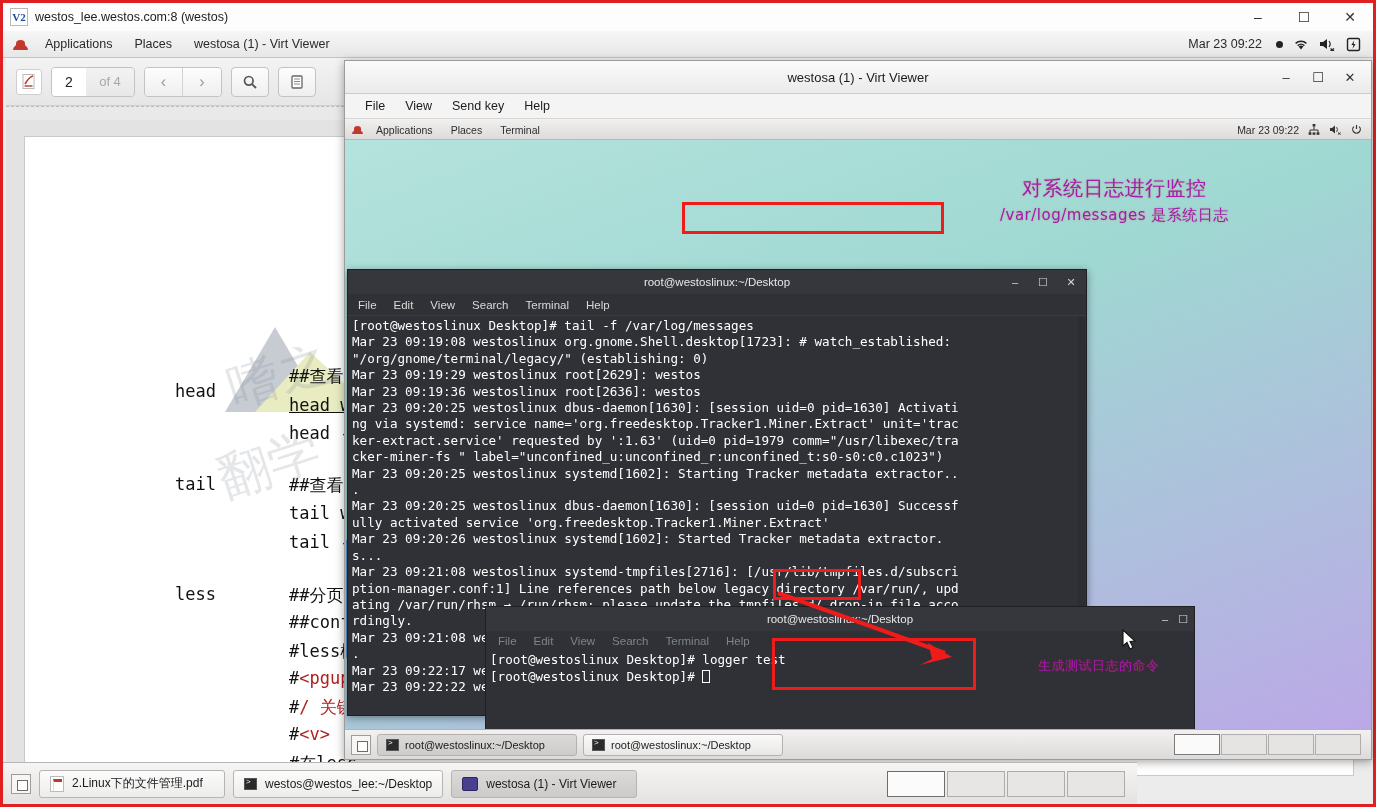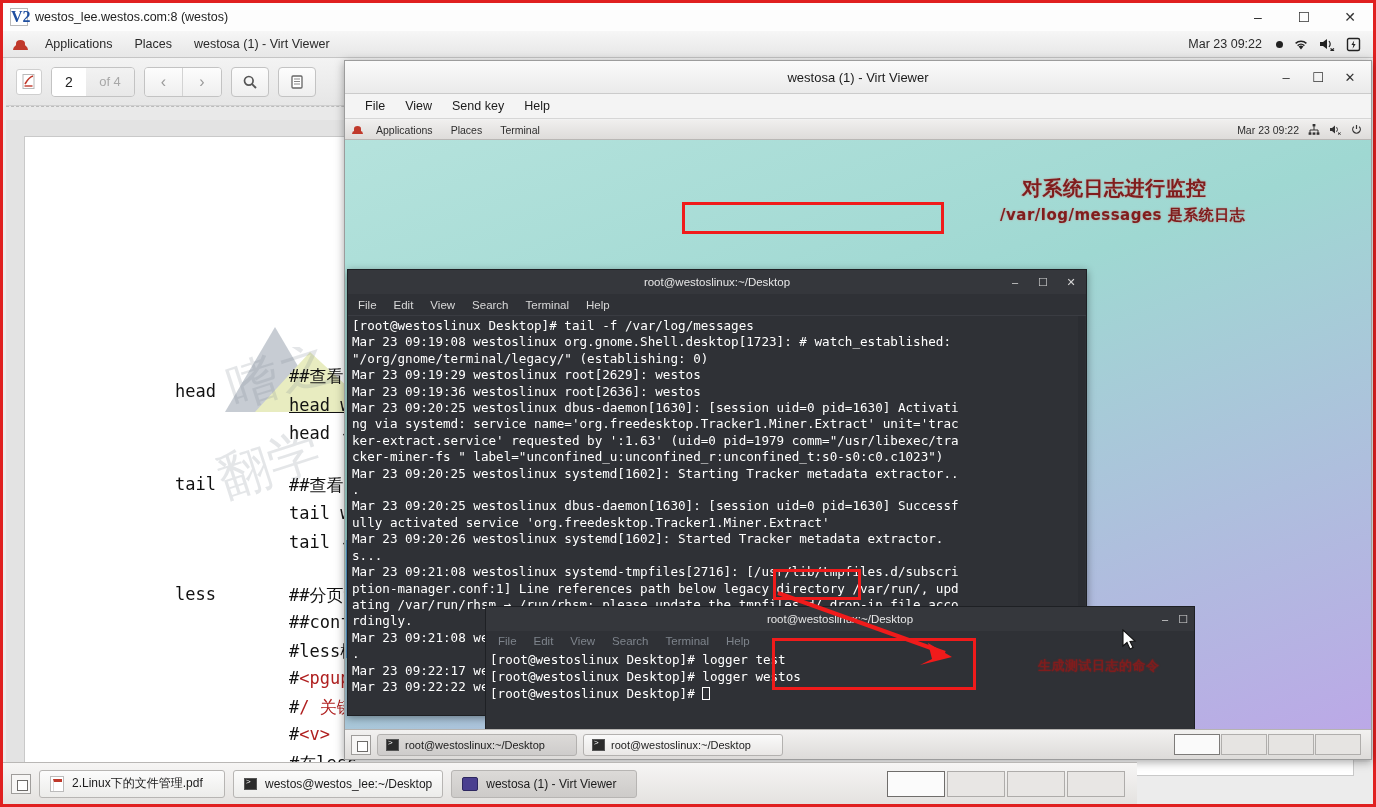--- a/index.html
+++ b/index.html
@@ -7,21 +7,21 @@
     font-family:"Liberation Sans","DejaVu Sans",sans-serif; }
   body{ background:#d8d8d8; position:relative; }
 
   
   #outer-frame{ position:absolute; inset:0; border:3px solid #e02020; background:#ececec; }
 
   
   #host-titlebar{ position:absolute; left:3px; top:3px; width:1370px; height:28px;
     background:#fdfdfd; display:flex; align-items:center; }
   #host-titlebar .logo{ width:18px;height:18px;margin-left:7px;margin-right:7px;
-    border:1px solid #b9b9b9;background:#fff;font-size:16px;line-height:16px;
+    border:1px solid #b9b9b9;background:#fff;font-size:11px;line-height:16px;
     text-align:center;color:#1f4fa0;font-weight:bold;font-family:"Liberation Serif",serif;}
   #host-titlebar .ht-title{ font-size:12.5px; color:#222; }
   #host-win-btns{ margin-left:auto; display:flex; height:100%; }
   #host-win-btns div{ width:46px;height:100%;display:flex;align-items:center;justify-content:center;
     font-size:14px;color:#333; }
 
   
   #host-panel{ position:absolute; left:3px; top:31px; width:1370px; height:27px;
     background:linear-gradient(#f6f6f6,#e7e7e7); border-bottom:1px solid #c5c5c5;
     display:flex; align-items:center; font-size:12.5px; color:#2a2a2a; }
@@ -142,21 +142,21 @@
     background:linear-gradient(#fafafa,#e9e7e5); display:flex; align-items:center; gap:6px;
     padding:0 8px; font-size:11px; color:#1c1c1c; }
   .task-btn.active{ background:linear-gradient(#dcdad8,#cecccb); }
   .mini-term{ width:13px;height:12px;background:#2b2b2b;border:1px solid #555;position:relative; }
   .mini-term:after{ content:">";position:absolute;left:1px;top:-2px;color:#fff;font-size:8px; }
   #vm-wsw{ margin-left:auto; display:flex; gap:1px; padding-right:4px; }
   #vm-wsw div{ width:46px;height:21px;border:1px solid #b0aeac;background:#e6e4e2; }
   #vm-wsw div.act{ background:#fafafa;border-color:#7d7b79; }
 
   
-  .ann{ position:absolute; color:#7f1d1d; font-weight:bold; letter-spacing:.5px;
+  .ann{ position:absolute; color:#a21caf; font-weight:normal; letter-spacing:.5px;
     font-family:"DejaVu Sans","Liberation Sans",sans-serif; text-shadow:0 0 2px rgba(255,0,0,.35); }
   .redbox{ position:absolute; border:3px solid #f01b1b; }
   .arrow-svg{ position:absolute; pointer-events:none; }
 
   
   #host-taskbar{ position:absolute; left:3px; bottom:3px; width:1134px; height:42px;
     background:linear-gradient(#f6f5f4,#e4e2e0); border-top:1px solid #b9b7b5;
     display:flex; align-items:center; padding:16px 8px; gap:8px; }
   .host-task{ height:28px; min-width:186px; border:1px solid #b7b5b3; border-radius:3px;
     background:linear-gradient(#fcfcfc,#ececea); display:flex; align-items:center; gap:8px;
@@ -387,21 +387,21 @@
           </div>
         </div>
         <div id="term2-menu">
           <span>File</span>
           <span>Edit</span>
           <span>View</span>
           <span>Search</span>
           <span>Terminal</span>
           <span>Help</span>
         </div>
-        <div id="term2-body"><div><span>[root@westoslinux Desktop]#</span><span> logger test</span></div><div><span>[root@westoslinux Desktop]#</span><span> logger westos</span></div><div><span>[root@westoslinux Desktop]#</span><span> </span><span class="cursor-box"></span></div></div>
+        <div id="term2-body"><div><span>[root@westoslinux Desktop]#</span><span> logger test</span></div><div><span>[root@westoslinux Desktop]#</span><span> </span><span class="cursor-box"></span></div></div>
       </div>
 
       <div id="vm-taskbar">
         <div class="tb-sq"></div>
         <div class="task-btn active">
           <span class="mini-term"></span>
           <span>root@westoslinux:~/Desktop</span>
         </div>
         <div class="task-btn">
           <span class="mini-term"></span>

